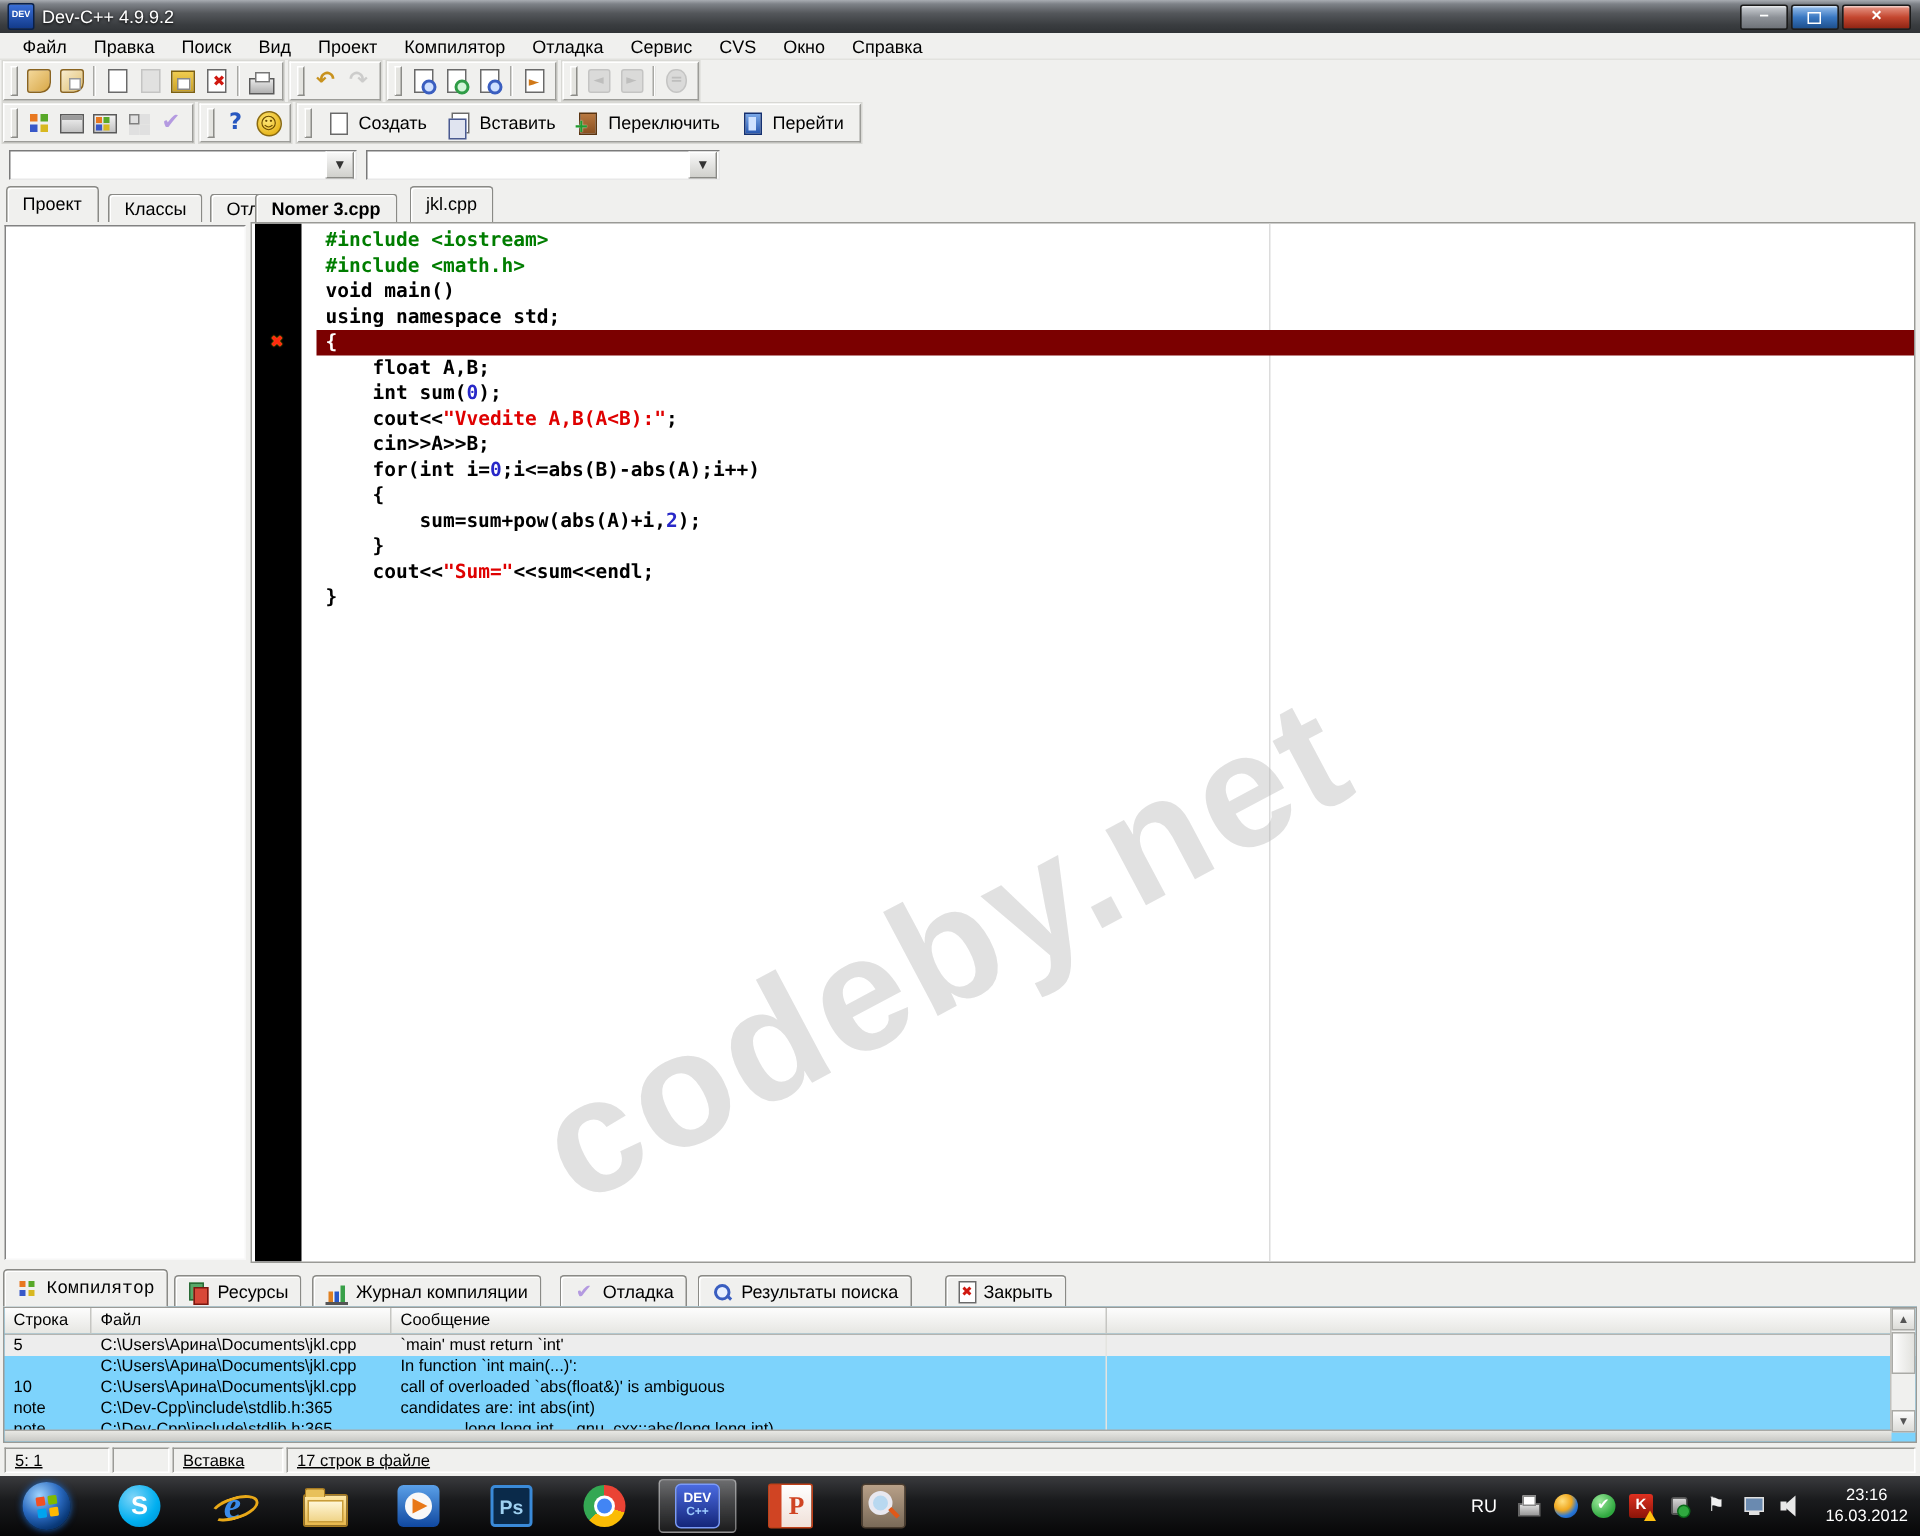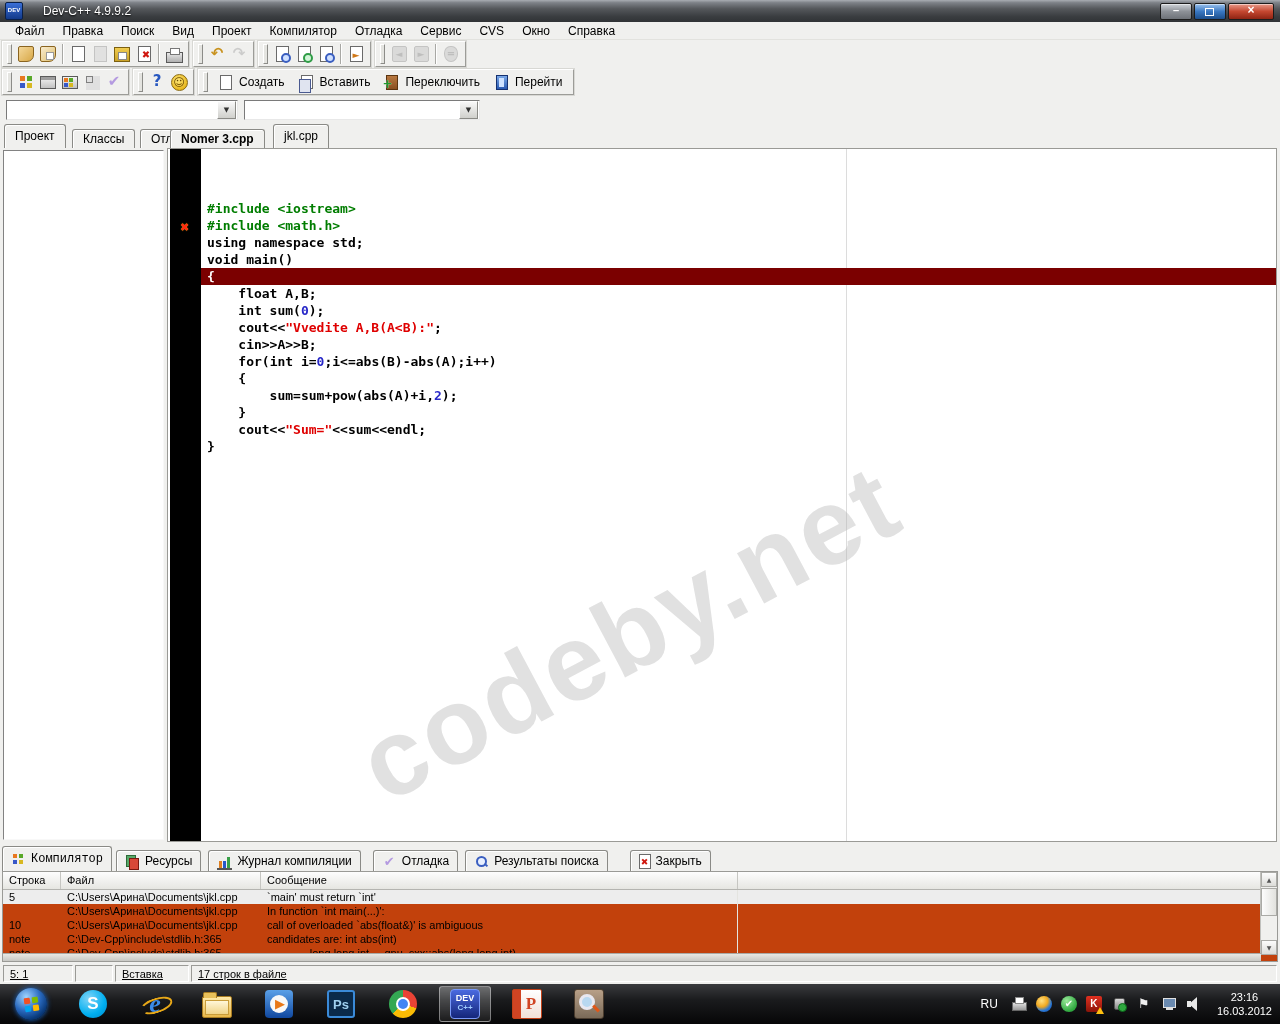--- a/index.html
+++ b/index.html
@@ -2,21 +2,21 @@
 <html><head>
 <meta charset="utf-8">
 <style>
   html,body{margin:0;padding:0;}
   body{font-family:"Liberation Sans",sans-serif;font-size:11px;color:#000;}
   #screen{position:relative;width:1280px;height:1024px;background:#f0f0ee;overflow:hidden;}
 
   
   .titlebar{position:absolute;left:0;top:0;width:1280px;height:22px;
     background:linear-gradient(180deg,#a9adb3 0%,#7e8288 12%,#54575b 40%,#3a3d40 75%,#303336 100%);
-    display:flex;align-items:center;gap:15px;}
+    display:flex;align-items:center;}
   .title-icon{width:16px;height:16px;margin:0 5px 0 5px;background:linear-gradient(#3a6fd8,#123a8a);
     border:1px solid #0a2048;border-radius:2px;color:#fff;font:bold 6px/14px "Liberation Sans",sans-serif;text-align:center;}
   .title-text{color:#fff;font-size:12px;text-shadow:0 1px 2px #000;}
   .win-btns{position:absolute;right:6px;top:3px;display:flex;gap:2px;}
   .win-btn{height:15px;border:1px solid #1c1c1c;border-radius:2px;color:#fff;
     font:bold 11px/13px "Liberation Sans",sans-serif;text-align:center;box-shadow:inset 0 1px 0 rgba(255,255,255,.5);}
   .wb-min{width:30px;background:linear-gradient(#cfd3d8,#8d9197 50%,#6e7278);}
   .wb-restore{width:30px;background:linear-gradient(#9cc3ee,#3a78c2 50%,#1d4f8c);position:relative;}
   .wb-restore::before{content:'';position:absolute;left:10px;top:4px;width:7px;height:6px;border:1px solid #fff;background:transparent;}
   .wb-close{width:44px;background:linear-gradient(#e89a8a,#c44730 50%,#8f2413);font-size:12px;}
@@ -98,21 +98,21 @@
     border-radius:3px 3px 0 0;padding:0 10px;font-size:12px;line-height:18px;box-shadow:inset 1px 1px 0 #fff;}
   .tab.active{height:23px;line-height:22px;z-index:2;}
 
   
   .project-panel{position:absolute;left:3px;top:150px;width:159px;height:688px;background:#fff;
     border:1px solid;border-color:#828282 #f8f8f8 #f8f8f8 #828282;}
   .editor{position:absolute;left:167px;top:148px;width:1110px;height:694px;background:#fff;border:1px solid #9a9a96;box-sizing:border-box;overflow:hidden;}
   .gutter{position:absolute;left:2px;top:0;width:31px;height:100%;background:#000;z-index:3;}
   .gutter-mark{position:absolute;left:10px;font:bold 11px/12px "DejaVu Sans",sans-serif;color:#ff2a10;text-shadow:0 0 1px #ffd000;}
   .margin-line{position:absolute;left:678px;top:0;width:1px;height:100%;background:#dcdcdc;z-index:0;}
-  .code{position:absolute;left:33px;top:0;right:0;bottom:0;padding:3px 0 0 6px;z-index:1;margin-top:48px;}
+  .code{position:absolute;left:33px;top:0;right:0;bottom:0;padding:3px 0 0 16px;z-index:1;}
   .code-line{height:17px;white-space:pre;font:bold 13px/17px "DejaVu Sans Mono","Liberation Mono",monospace;position:relative;z-index:1;}
   .code-line.error-line{background:#7b0000;margin-left:-6px;padding-left:6px;margin-right:0;}
   .sg-p{color:#000}.sg-kw{color:#000}.sg-green{color:#007d00}.sg-str{color:#df0000}.sg-num{color:#2828c8}.sg-err{color:#fff}
   .watermark{position:absolute;left:200px;top:560px;transform:rotate(-28deg);transform-origin:0 50%;
     font:bold 108px "Liberation Sans",sans-serif;letter-spacing:3px;color:#b8b8b8;opacity:.42;z-index:0;white-space:nowrap;}
 
   
   .btm-tabs{position:absolute;left:0;top:845px;width:1280px;height:26px;}
   .btab{position:absolute;bottom:0;height:20px;background:#f0f0ee;border:1px solid #8a8a86;border-bottom:none;border-radius:3px 3px 0 0;
     display:flex;align-items:center;gap:5px;padding:0 8px;font-size:12px;box-shadow:inset 1px 1px 0 #fff;}
@@ -125,21 +125,21 @@
   .ti-pages::after{content:'';position:absolute;left:4px;top:4px;width:8px;height:10px;background:#d84838;border:1px solid #7a1810;}
   .ti-chart{border-bottom:2px solid #555;}
   .ti-chart::before{content:'';position:absolute;left:2px;bottom:0;width:3px;height:7px;background:#e08020;box-shadow:4px 0 0 #2858c8;}
   .ti-chart::after{content:'';position:absolute;left:10px;bottom:0;width:3px;height:11px;background:#38a048;}
   .ti-check .gl{color:#b49ae0;font:bold 13px/15px "DejaVu Sans",sans-serif;}
   .ti-mag::before{content:'';position:absolute;left:2px;top:2px;width:7px;height:7px;border:2px solid #3a5ec0;border-radius:50%;background:#e8f0ff;}
   .ti-mag::after{content:'';position:absolute;left:10px;top:10px;width:4px;height:2px;background:#3a5ec0;transform:rotate(45deg);}
   .ti-closex{background:#fff;border:1px solid #6a6a6a;width:10px;height:13px;}
   .ti-closex .gl{color:#d01810;font:bold 9px/14px "DejaVu Sans",sans-serif;}
 
-  .report{position:absolute;left:2px;top:871px;width:1276px;height:91px;background:#c2410c;border:1px solid #9a9a96;box-sizing:border-box;overflow:hidden;}
+  .report{position:absolute;left:2px;top:871px;width:1276px;height:91px;background:#7dd3fc;border:1px solid #9a9a96;box-sizing:border-box;overflow:hidden;}
   .rep-header{display:flex;height:17px;background:linear-gradient(#fdfdfd,#e6e6e2);border-bottom:1px solid #b4b4b0;font-size:11px;}
   .rep-header .hc{padding:1px 6px;border-right:1px solid #c6c6c2;box-sizing:border-box;line-height:15px;}
   .rep-row{display:flex;height:14px;font-size:11px;line-height:14px;}
   .rep-row.selected{background:#ededed;}
   .rc{padding:0 6px;box-sizing:border-box;overflow:hidden;white-space:pre;}
   .c-line{width:58px;}
   .c-file{width:200px;}
   .c-msg{width:477px;border-right:1px solid #e4e4e0;}
   .vscroll{position:absolute;right:0;top:0;width:16px;height:83px;background:#f0f0ee;border-left:1px solid #c0c0bc;}
   .vs-btn{height:15px;background:linear-gradient(#fcfcfc,#dcdcd8);border:1px solid #aaaaa6;font:6px/14px "DejaVu Sans",sans-serif;text-align:center;color:#555;box-sizing:border-box;}
@@ -401,22 +401,22 @@
 
   <div class="editor">
     <div class="gutter" id="gutter">
         <span class="gutter-mark" style="top: 73px;">✖</span>
       </div>
     <div class="margin-line"></div>
     <div class="watermark">codeby.net</div>
     <div class="code" id="codeArea">
         <div class="code-line"><span class="sg-green">#include &lt;iostream&gt;</span></div>
         <div class="code-line"><span class="sg-green">#include &lt;math.h&gt;</span></div>
+        <div class="code-line"><span class="sg-kw">void</span><span class="sg-p"> main()</span></div>
         <div class="code-line"><span class="sg-kw">using namespace</span><span class="sg-p"> std;</span></div>
-        <div class="code-line"><span class="sg-kw">void</span><span class="sg-p"> main()</span></div>
         <div class="code-line error-line"><span class="sg-err">{</span></div>
         <div class="code-line"><span class="sg-p">    </span><span class="sg-kw">float</span><span class="sg-p"> A,B;</span></div>
         <div class="code-line"><span class="sg-p">    </span><span class="sg-kw">int</span><span class="sg-p"> sum(</span><span class="sg-num">0</span><span class="sg-p">);</span></div>
         <div class="code-line"><span class="sg-p">    cout&lt;&lt;</span><span class="sg-str">"Vvedite A,B(A&lt;B):"</span><span class="sg-p">;</span></div>
         <div class="code-line"><span class="sg-p">    cin&gt;&gt;A&gt;&gt;B;</span></div>
         <div class="code-line"><span class="sg-p">    </span><span class="sg-kw">for</span><span class="sg-p">(</span><span class="sg-kw">int</span><span class="sg-p"> i=</span><span class="sg-num">0</span><span class="sg-p">;i&lt;=abs(B)-abs(A);i++)</span></div>
         <div class="code-line"><span class="sg-p">    {</span></div>
         <div class="code-line"><span class="sg-p">        sum=sum+pow(abs(A)+i,</span><span class="sg-num">2</span><span class="sg-p">);</span></div>
         <div class="code-line"><span class="sg-p">    }</span></div>
         <div class="code-line"><span class="sg-p">    cout&lt;&lt;</span><span class="sg-str">"Sum="</span><span class="sg-p">&lt;&lt;sum&lt;&lt;endl;</span></div>

